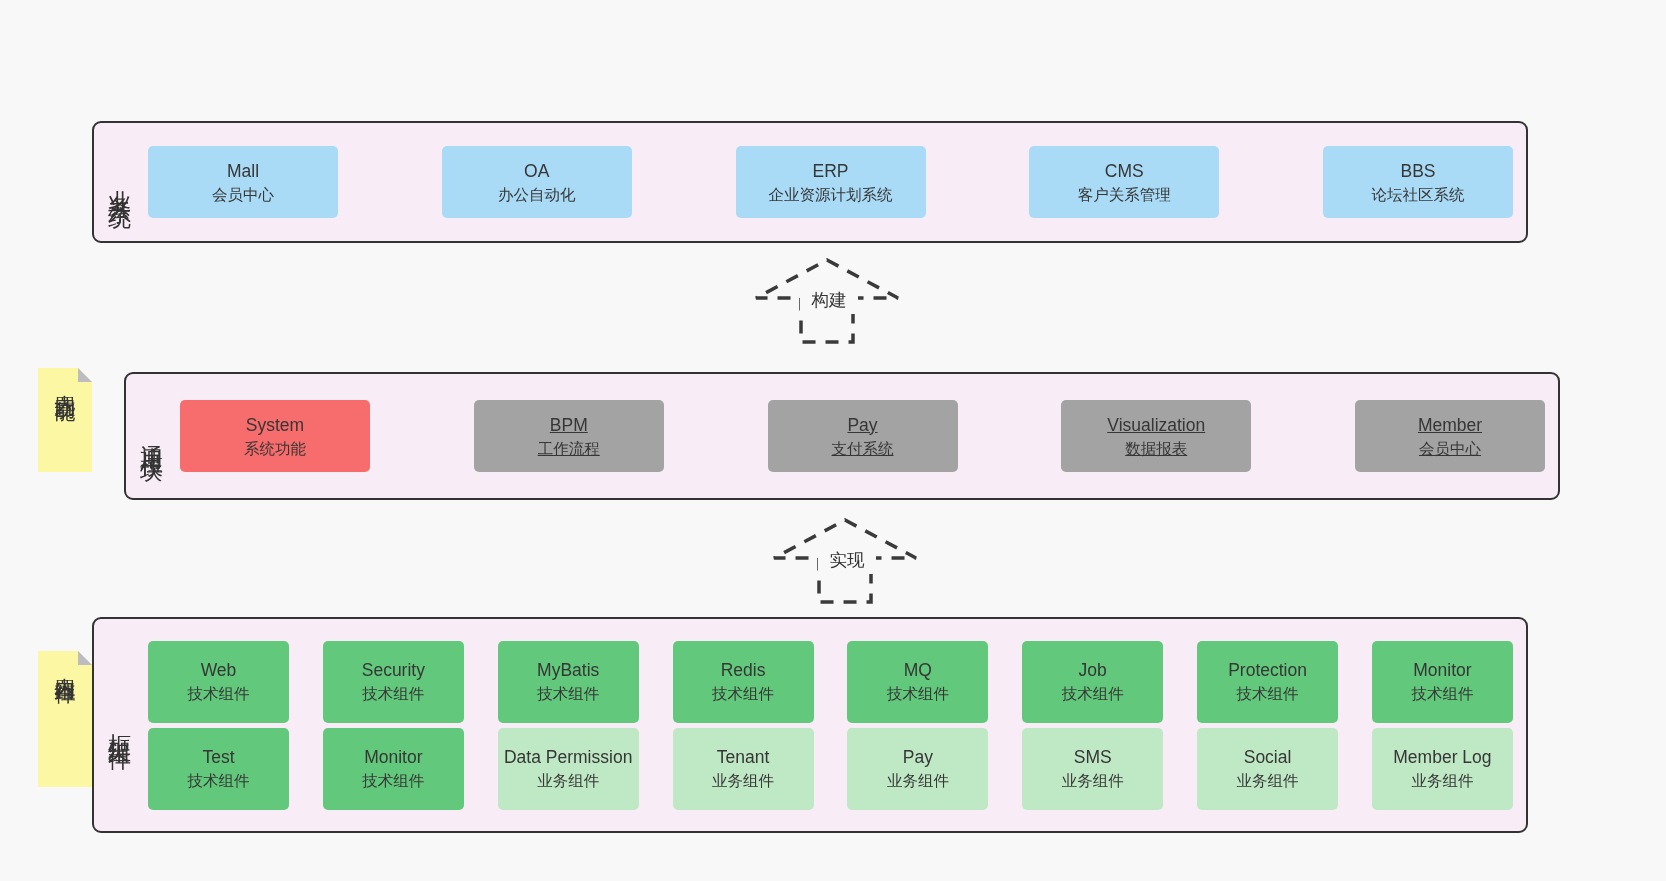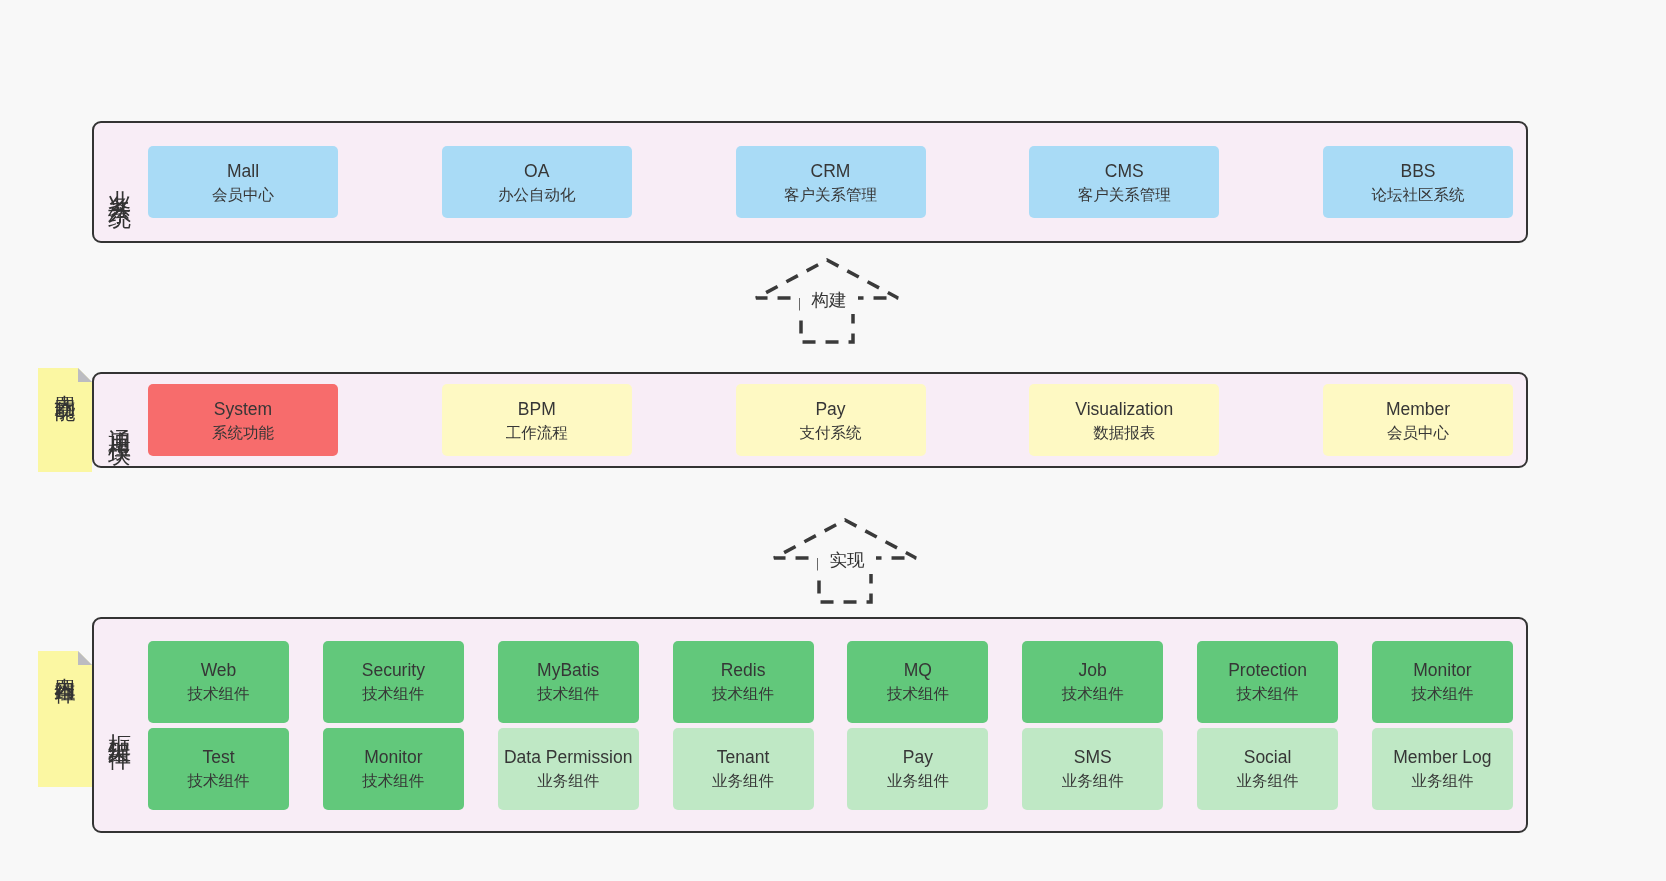--- a/index.html
+++ b/index.html
@@ -17,21 +17,21 @@
   .panel{
     position:absolute;
     left:92px;width:1436px;
     background:#f8edf6;
     border:2px solid #333333;
     border-radius:9px;
     display:flex;
     box-sizing:border-box;
   }
   .panel-business{top:121px;height:122px;}
-  .panel-modules{top:372px;height:96px;}
+  .panel-modules{top:372px;height:128px;margin-left:32px;}
   .panel-components{top:617px;height:216px;}
   .side-label{
     writing-mode:vertical-rl;
     text-orientation:upright;
     font-size:23px;
     letter-spacing:5px;
     color:#333;
     align-self:center;
     padding-left:11px;
     width:30px;
@@ -63,21 +63,21 @@
     justify-content:center;
     text-align:center;
   }
   .grid8 .box{height:82px;}
   .w190{width:190px;}
   .box .en{font-size:17.5px;line-height:24px;}
   .box .zh{font-size:15.5px;line-height:23px;}
   .grid8 .box .en{line-height:23px;padding:0 6px;}
   .blue{background:#a9dbf6;}
   .red{background:#f76c6c;}
-  .pink{background:#fef9c3;}
+  .pink{background:#a3a3a3;text-decoration:underline;}
   .green{background:#62c87b;}
   .lgreen{background:#bfe8c5;}
   .arrow{position:absolute;}
   .arrow text{font-family:"Liberation Sans",sans-serif;}
   .sticky{
     position:absolute;
     left:38px;width:54px;
     background:#fbf7a2;
     display:flex;
     justify-content:center;
@@ -108,22 +108,22 @@
     <div class="boxes">
       <div class="box blue w190">
         <div class="en">Mall</div>
         <div class="zh">会员中心</div>
       </div>
       <div class="box blue w190">
         <div class="en">OA</div>
         <div class="zh">办公自动化</div>
       </div>
       <div class="box blue w190">
-        <div class="en">CRM</div>
-        <div class="zh">客户关系管理</div>
+        <div class="en">ERP</div>
+        <div class="zh">企业资源计划系统</div>
       </div>
       <div class="box blue w190">
         <div class="en">CMS</div>
         <div class="zh">客户关系管理</div>
       </div>
       <div class="box blue w190">
         <div class="en">BBS</div>
         <div class="zh">论坛社区系统</div>
       </div>
     </div>

